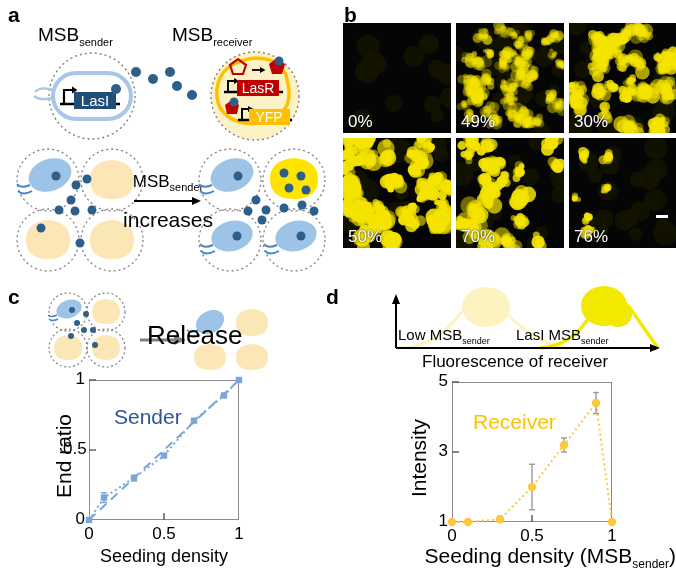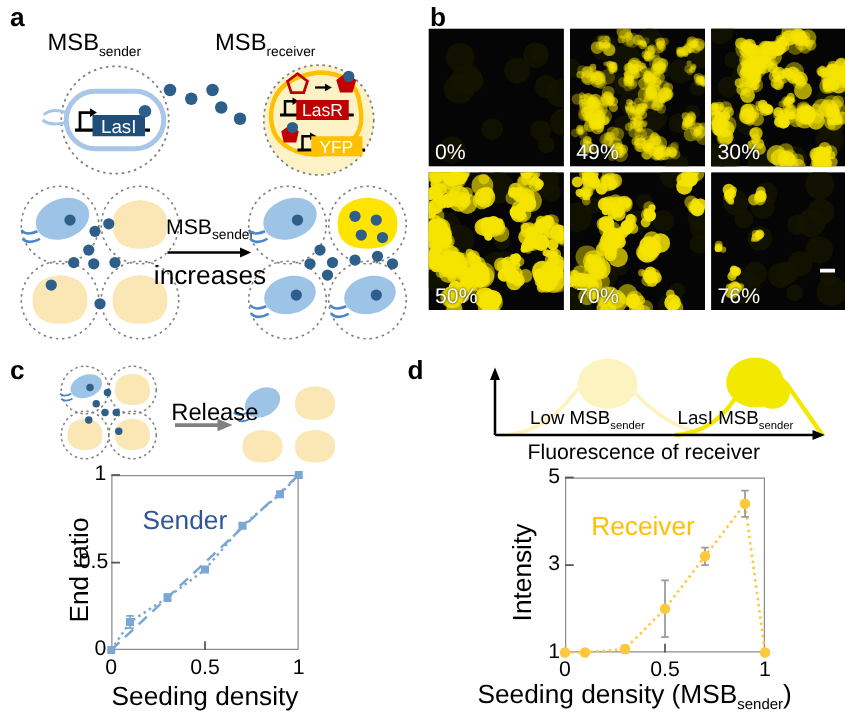--- a/index.html
+++ b/index.html
@@ -2,21 +2,21 @@
 <html><head>
 <meta charset="utf-8">
 <style>
   html,body{margin:0;padding:0;background:#ffffff;}
   body{width:676px;height:574px;position:relative;overflow:hidden;
        font-family:"Liberation Sans",sans-serif;color:#000;}
   .abs{position:absolute;}
   .panel-letter{font-weight:bold;font-size:21px;line-height:1;}
   .ttl{font-size:19px;white-space:nowrap;}
   .ttl sub{font-size:11px;}
-  .sm{font-size:14px;white-space:nowrap;padding-left:26px;}
+  .sm{font-size:14px;white-space:nowrap;}
   .sm sub{font-size:9px;}
 
   
   .mgrid{position:absolute;display:grid;grid-template-columns:repeat(3,108px);
          grid-template-rows:repeat(2,110px);gap:5px;}
   .mcell{position:relative;background:#050505;overflow:hidden;}
   .mlabel{position:absolute;left:5px;bottom:1px;color:#fff;font-size:17px;
           line-height:1.2;text-shadow:0 0 2px #000;}
   .scalebar{position:absolute;right:9px;bottom:30px;width:12px;height:3px;background:#fff;}
 
@@ -2064,21 +2064,21 @@
 
   <line x1="102" y1="48" x2="138" y2="48" stroke="#808080" stroke-width="3"></line>
   <path d="M136 43 L148 48 L136 53 Z" fill="#808080"></path>
 
   <ellipse cx="172" cy="30" rx="15" ry="11" fill="#9dc3e6" transform="rotate(-30 172 30)"></ellipse>
   <path d="M160 38 q-7 4 -11 0 M162 43 q-7 4 -11 0" fill="none" stroke="#4a86c8" stroke-width="1.6"></path>
   <path d="M214 17 q16 1 16 14 q0 13 -16 13 q-16 0 -16 -13 q0 -13 16 -14 Z" fill="#fbe7b5"></path>
   <path d="M172 52 q16 1 16 13 q0 13 -16 13 q-16 0 -16 -13 q0 -12 16 -13 Z" fill="#fbe7b5"></path>
   <path d="M214 52 q16 1 16 13 q0 13 -16 13 q-16 0 -16 -13 q0 -12 16 -13 Z" fill="#fbe7b5"></path>
 </svg>
-<div class="abs ttl" style="left:137px;top:320px;font-size:19px;text-align:center;">Release</div>
+<div class="abs ttl" style="left:147px;top:320px;font-size:26px;text-align:center;">Release</div>
 
 <div class="plotbox" id="plot-c-box" style="left:89px;top:380px;width:150px;height:140px;">
   <svg id="plot-c-svg" width="150" height="140" style="position:absolute;left:-1px;top:-1px;">
       <line x1="0" y1="140" x2="150" y2="0" stroke="#7ba7d7" stroke-width="2" stroke-dasharray="9,6"></line>
       <path d="M0.0 140.0 L15.0 117.6 L45.0 98.0 L75.0 75.6 L105.0 40.6 L135.0 15.4 L150.0 0.0" fill="none" stroke="#7ba7d7" stroke-width="2" stroke-dasharray="2,3"></path>
       <line x1="15" y1="122.5" x2="15" y2="112.7" stroke="#7ba7d7" stroke-width="1.4"></line>
       <line x1="12" y1="122.5" x2="18" y2="122.5" stroke="#7ba7d7" stroke-width="1.4"></line>
       <line x1="12" y1="112.7" x2="18" y2="112.7" stroke="#7ba7d7" stroke-width="1.4"></line>
       <line x1="45" y1="100.80000000000001" x2="45" y2="95.19999999999999" stroke="#7ba7d7" stroke-width="1.4"></line>
       <line x1="42" y1="100.80000000000001" x2="48" y2="100.80000000000001" stroke="#7ba7d7" stroke-width="1.4"></line>
@@ -2099,21 +2099,21 @@
       <rect x="101.8" y="37.400000000000006" width="6.4" height="6.4" fill="#7ba7d7"></rect>
       <rect x="131.8" y="12.199999999999992" width="6.4" height="6.4" fill="#7ba7d7"></rect>
       <rect x="146.8" y="-3.2" width="6.4" height="6.4" fill="#7ba7d7"></rect>
       <line x1="0" y1="70" x2="7" y2="70" stroke="#555" stroke-width="1.4"></line>
       <line x1="0" y1="0" x2="7" y2="0" stroke="#555" stroke-width="1.4"></line>
       <line x1="75" y1="140" x2="75" y2="133" stroke="#555" stroke-width="1.4"></line>
     </svg>
 </div>
 <div class="abs seriesname" id="label-c-series" style="left:114px;top:405px;color:#2f5597;">Sender</div>
 <div class="ylabrot" id="ylab-c" style="left:-6px;top:444px;width:140px;text-align:center;">End ratio</div>
-<div class="abs axlabel" id="xlab-c" style="left:69px;top:546px;width:190px;text-align:center;font-size:21px;">Seeding density</div>
+<div class="abs axlabel" id="xlab-c" style="left:69px;top:546px;width:190px;text-align:center;font-size:18px;">Seeding density</div>
 <div class="abs" id="ticks-c-y">
     <div class="tick" style="left: 63px; top: 509px; width: 22px; text-align: right;">0</div>
     <div class="tick" style="left: 63px; top: 439px; width: 22px; text-align: right;">0.5</div>
     <div class="tick" style="left: 63px; top: 369px; width: 22px; text-align: right;">1</div>
   </div>
 <div class="abs" id="ticks-c-x">
     <div class="tick" style="left: 69px; top: 524px; width: 40px; text-align: center;">0</div>
     <div class="tick" style="left: 144px; top: 524px; width: 40px; text-align: center;">0.5</div>
     <div class="tick" style="left: 219px; top: 524px; width: 40px; text-align: center;">1</div>
   </div>
@@ -2163,21 +2163,21 @@
       <circle cx="112" cy="63" r="4.2" fill="#ffc73b"></circle>
       <circle cx="144" cy="20.999999999999986" r="4.2" fill="#ffc73b"></circle>
       <circle cx="160" cy="140" r="4.2" fill="#ffc73b"></circle>
       <line x1="0" y1="70" x2="7" y2="70" stroke="#555" stroke-width="1.4"></line>
       <line x1="0" y1="0" x2="7" y2="0" stroke="#555" stroke-width="1.4"></line>
       <line x1="80" y1="140" x2="80" y2="133" stroke="#555" stroke-width="1.4"></line>
     </svg>
 </div>
 <div class="abs seriesname" id="label-d-series" style="left:473px;top:410px;color:#ffc000;">Receiver</div>
 <div class="ylabrot" id="ylab-d" style="left:349px;top:446px;width:140px;text-align:center;">Intensity</div>
-<div class="abs axlabel" id="xlab-d" style="left:382px;top:544px;width:294px;text-align:left;font-size:21px;">
+<div class="abs axlabel" id="xlab-d" style="left:382px;top:544px;width:294px;text-align:right;font-size:21px;">
   <span>Seeding density (MSB</span><sub style="font-size:12px;">sender</sub><span>)</span>
 </div>
 <div class="abs" id="ticks-d-y">
     <div class="tick" style="left: 426px; top: 511px; width: 22px; text-align: right;">1</div>
     <div class="tick" style="left: 426px; top: 441px; width: 22px; text-align: right;">3</div>
     <div class="tick" style="left: 426px; top: 371px; width: 22px; text-align: right;">5</div>
   </div>
 <div class="abs" id="ticks-d-x">
     <div class="tick" style="left: 432px; top: 526px; width: 40px; text-align: center;">0</div>
     <div class="tick" style="left: 512px; top: 526px; width: 40px; text-align: center;">0.5</div>

